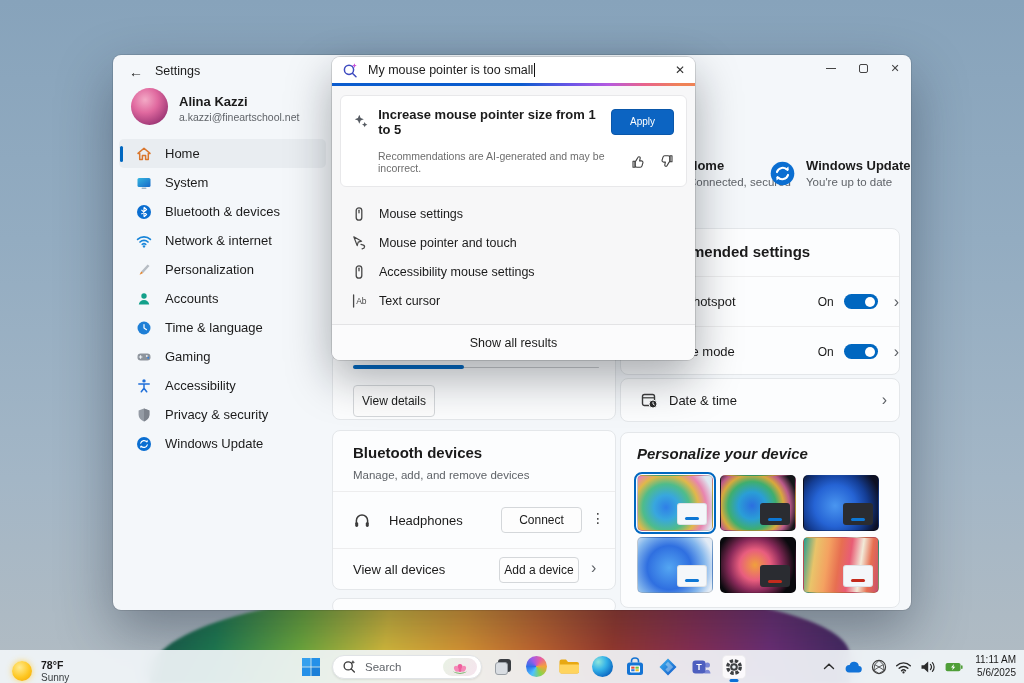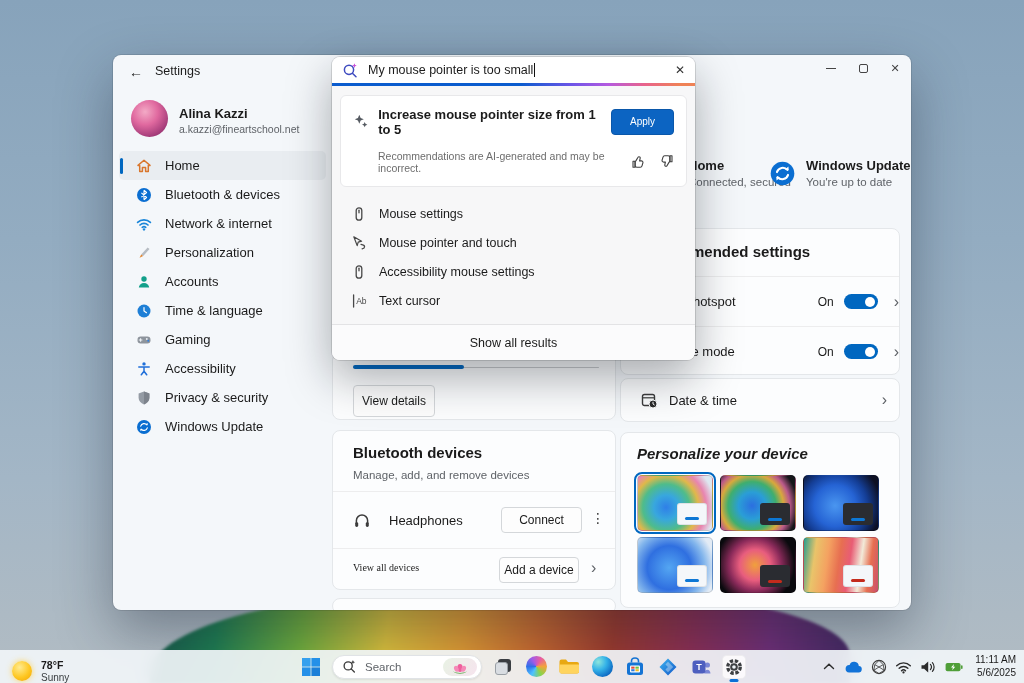--- a/index.html
+++ b/index.html
@@ -18,21 +18,21 @@
   .titlebar { position:absolute; left:0; top:0; right:0; height:34px; }
   .back-btn { position:absolute; left:10px; top:5px; width:26px; height:24px; border-radius:4px; display:flex; align-items:center; justify-content:center; font-size:14px; color:#1b1b1b; }
   .win-title { position:absolute; left:42px; top:9px; font-size:12.5px; }
   .win-controls { position:absolute; right:0; top:0; display:flex; }
   .win-ctl { width:32px; height:26px; display:flex; align-items:center; justify-content:center; color:#444; }
   .glyph-min { width:10px; height:1px; background:#444; }
   .glyph-max { width:9px; height:9px; border:1px solid #444; border-radius:2px; }
   .glyph-close { font-size:11px; line-height:1; }
 
   
-  .sidebar { position:absolute; left:0; top:34px; width:219px; bottom:0; }
+  .sidebar { position:absolute; left:0; top:22px; width:219px; bottom:0; }
   .avatar { position:absolute; left:18px; top:11px; width:37px; height:37px; border-radius:50%;
     background:radial-gradient(circle at 38% 32%, #f3aac6 0%, #e0699f 38%, #a23a78 75%, #6b2455 100%); }
   .profile-name { position:absolute; left:66px; top:17px; font-size:13px; font-weight:700; }
   .profile-email { position:absolute; left:66px; top:34px; font-size:10.5px; color:#5f6368; }
   .nav { position:absolute; left:6px; right:6px; top:62px; }
   .nav-item { position:relative; height:29px; display:flex; align-items:center; padding-left:16px; border-radius:5px; font-size:13px; }
   .nav-item .nicon { width:17px; height:17px; margin-right:13px; display:flex; align-items:center; justify-content:center; flex:0 0 17px; }
   .nav-item.active { background:#e9edf1; }
   .nav-item.active::before { content:""; position:absolute; left:1px; top:6.5px; width:3px; height:16px; border-radius:2px; background:#0067c0; }
 
@@ -55,21 +55,21 @@
 
   .card-bt { left:219px; top:375px; width:284px; height:160px; }
   .bt-title { position:absolute; left:20px; top:13px; font-size:15px; font-weight:700; }
   .bt-sub { position:absolute; left:20px; top:38px; font-size:11.5px; color:#5f6368;text-align:center; }
   .bt-row1 { position:absolute; left:0; right:0; top:60px; height:57px; border-top:1px solid #ededee; }
   .bt-row2 { position:absolute; left:0; right:0; top:117px; bottom:0; border-top:1px solid #ededee; }
   .bt-dev-icon { position:absolute; left:20px; top:20px; }
   .bt-dev-name { position:absolute; left:56px; top:21px; font-size:13px; }
   .btn-connect { position:absolute; left:168px; top:15px; width:81px; height:26px; }
   .kebab { position:absolute; left:258px; top:18px; font-size:14px; color:#3c3c3c; letter-spacing:0; }
-  .bt-viewall { position:absolute; left:20px; top:13px; font-size:10px;font-family:Liberation Serif, serif; }
+  .bt-viewall { position:absolute; left:20px; top:13px; font-size:13px; }
   .btn-add { position:absolute; left:166px; top:8px; width:80px; height:26px; }
   .chev { color:#5f6368; font-size:16px; line-height:1; }
   .bt-chev { position:absolute; left:258px; top:11px; }
   .card-strip { left:219px; top:543px; width:284px; height:16px; }
 
   .card-reco { left:507px; top:173px; width:280px; height:147px; }
   .reco-title { position:absolute; left:20px; top:14px; font-size:15px; font-weight:700; }
   .reco-row { position:absolute; left:0; right:0; height:50px; border-top:1px solid #ededee; display:flex; align-items:center; }
   .reco-row .lbl { font-size:13px; margin-left:30px; }
   .reco-right { position:absolute; right:0; display:flex; align-items:center;justify-content:flex-end; }
@@ -178,20 +178,35 @@
           <span class="nicon">
               <svg class="ico" width="16" height="16" viewBox="0 0 16 16">
                 <path d="M8 2.2 L14 7.4 H12.3 V13.6 H9.6 V9.6 H6.4 V13.6 H3.7 V7.4 H2 Z" fill="none" stroke="#d9772e" stroke-width="1.5" stroke-linejoin="round"></path>
               </svg>
             </span>
           <span>Home</span>
         </div>
         <div class="nav-item">
           <span class="nicon">
               <svg class="ico" width="16" height="16" viewBox="0 0 16 16">
+                <defs>
+                  <linearGradient id="gSys" x1="0" y1="0" x2="1" y2="1">
+                    <stop offset="0" stop-color="#35b6e0"></stop>
+                    <stop offset="1" stop-color="#1668c8"></stop>
+                  </linearGradient>
+                </defs>
+                <rect x="1.5" y="3" width="13" height="9" rx="1.5" fill="url(#gSys)"></rect>
+                <rect x="5.5" y="12.6" width="5" height="1.4" rx=".7" fill="#9fb6c9"></rect>
+              </svg>
+            </span>
+          <span>System</span>
+        </div>
+        <div class="nav-item">
+          <span class="nicon">
+              <svg class="ico" width="16" height="16" viewBox="0 0 16 16">
                 <circle cx="8" cy="8" r="7" fill="#0a6ed1"></circle>
                 <path d="M8 3.2 v9.6 M8 3.2 l2.6 2.3 -5.2 4.6 M8 12.8 l2.6 -2.3 -5.2 -4.6" stroke="#fff" stroke-width="1.1" fill="none" stroke-linejoin="round"></path>
               </svg>
             </span>
           <span>Bluetooth &amp; devices</span>
         </div>
         <div class="nav-item">
           <span class="nicon">
               <svg class="ico" width="16" height="16" viewBox="0 0 16 16">
                 <path d="M1.6 6.4 a9.2 9.2 0 0 1 12.8 0" stroke="#1a86d9" stroke-width="1.7" fill="none" stroke-linecap="round"></path>

